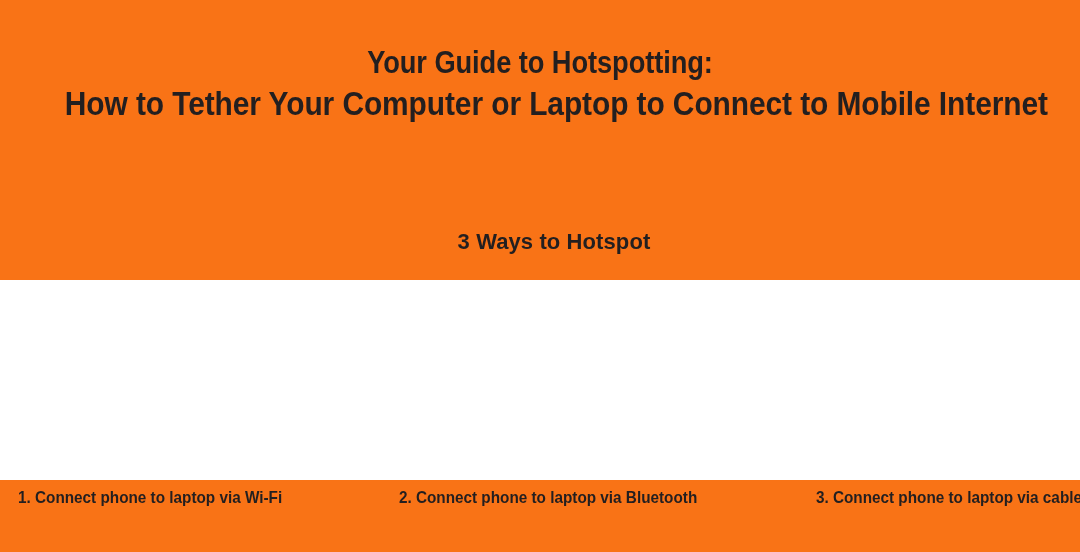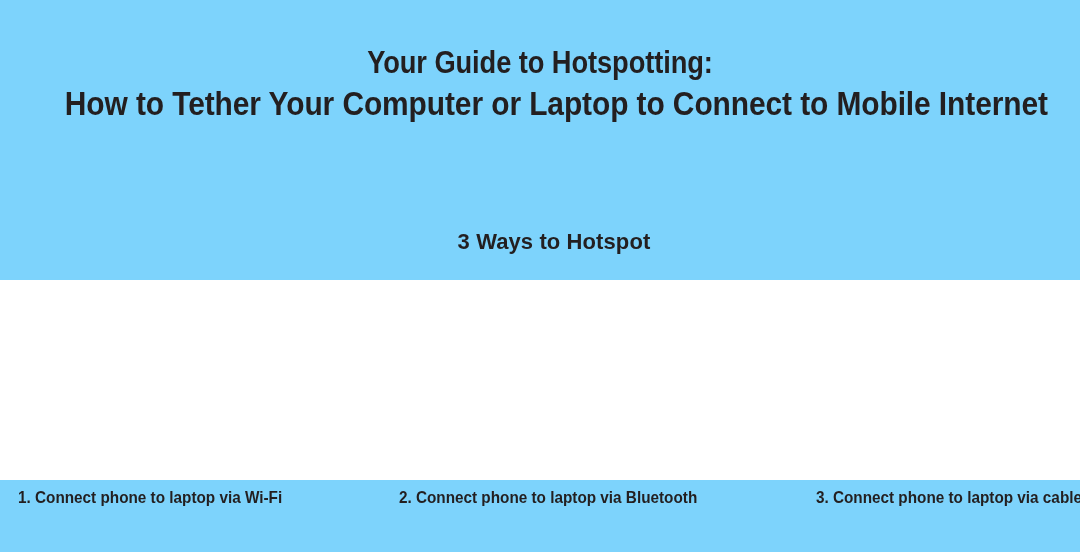--- a/index.html
+++ b/index.html
@@ -14,21 +14,21 @@
     overflow: hidden;
     font-family: "Liberation Sans", sans-serif;
     color: #231f20;
     -webkit-font-smoothing: antialiased;
   }
 
   .page {
     position: relative;
     width: 1080px;
     height: 552px;
-    background: #7dd3fc;
+    background: #f97316;
     box-sizing: border-box;
     padding-left: 21px;
   }
 
   
   .title-block {
     position: absolute;
     left: 0;
     top: 44px;
     width: 1080px;

